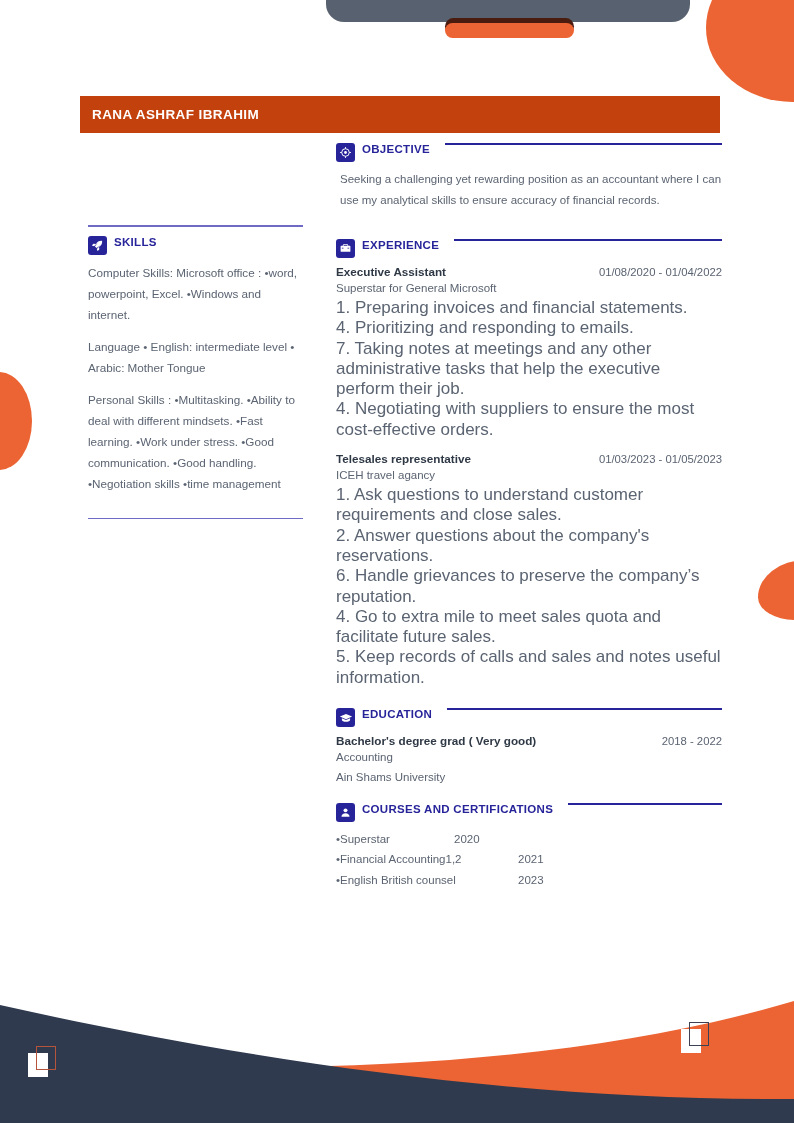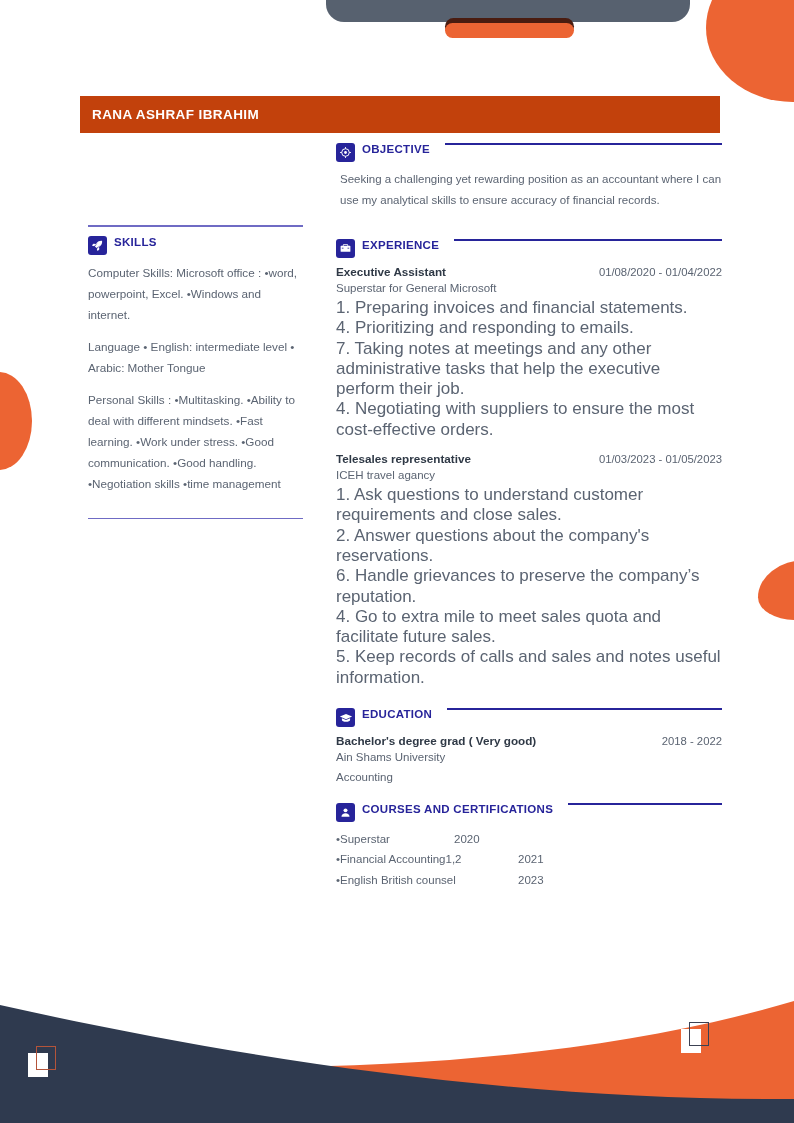--- a/index.html
+++ b/index.html
@@ -310,22 +310,22 @@
     </span>
     <span class="sec-title">EDUCATION</span>
     <span class="sec-rule"></span>
   </div>
 
   <div class="entry">
     <div class="entry-top">
       <span class="entry-role">Bachelor's degree grad ( Very good)</span>
       <span class="entry-date">2018 - 2022</span>
     </div>
+    <div class="entry-org">Accounting</div>
     <div class="entry-org">Ain Shams University</div>
-    <div class="entry-org">Accounting</div>
   </div>
 
   <div class="block-gap-md"></div>
 
   <div class="sec-head">
     <span class="sec-icon">
       <svg width="13" height="13" viewBox="0 0 24 24" fill="#ffffff">
         <circle cx="12" cy="8" r="3.6"></circle>
         <path d="M4.5 20c0-4 3.4-6.5 7.5-6.5s7.5 2.5 7.5 6.5H4.5Z"></path>
       </svg>

